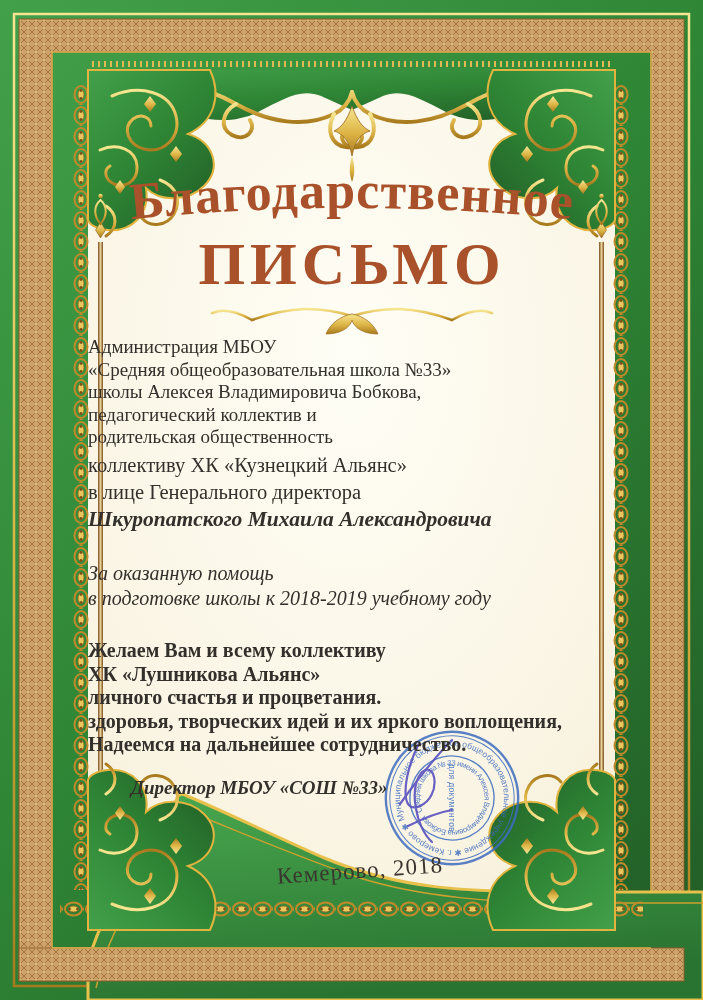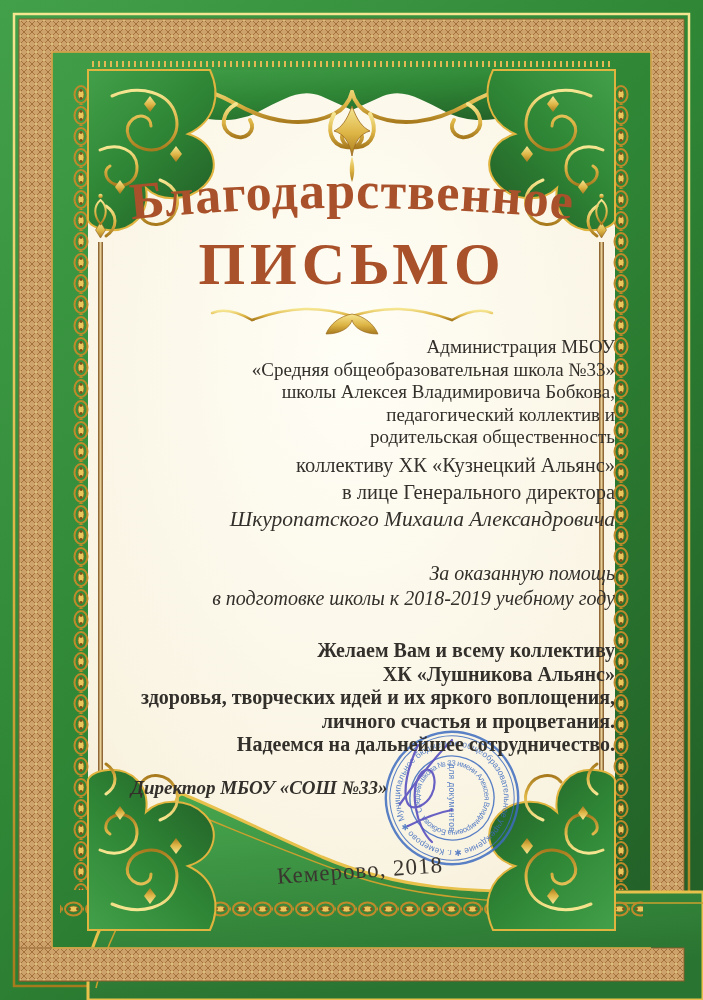--- a/index.html
+++ b/index.html
@@ -12,25 +12,25 @@
 
   .curl  { fill:none; stroke:url(#goldGrad); stroke-width:3; stroke-linecap:round; }
   .curl4 { fill:none; stroke:url(#goldGrad); stroke-width:4; stroke-linecap:round; }
   .curl3 { fill:none; stroke:url(#goldGrad); stroke-width:2.5; stroke-linecap:round; }
   .fringe { stroke:#e2b953; stroke-width:6; stroke-dasharray:2 4; }
 
   .title1, .title2 { fill:#a9512a; font-family:"Liberation Serif", serif; font-weight:bold; }
   .title1 { font-size:52px; letter-spacing:1px; }
   .title2 { font-size:60px; letter-spacing:5px; }
 
-  .blk { position:absolute; left:88px; width:527px; text-align:right; color:#33302c; }
+  .blk { position:absolute; left:88px; width:527px; text-align:left; color:#33302c; }
   #blkA { top:336px; font-size:19px; line-height:22.5px; }
   #blkB { top:452px; font-size:20.5px; line-height:27px; }
   #blkB .hd { font-size:21.5px; letter-spacing:.5px; }
-  #blkB .recipient { font-weight:normal; font-style:italic; font-size:21.5px; }
+  #blkB .recipient { font-weight:bold; font-style:italic; font-size:21.5px; }
   #blkC { top:561px; font-size:20px; line-height:25px; font-style:italic; }
   #blkD { top:639px; font-size:20px; line-height:23.5px; font-weight:bold; }
 
   .sigL { position:absolute; left:95px;  top:777px; font-size:19px; font-weight:bold; font-style:italic; color:#33302c; white-space:nowrap;margin-left:36px; }
   .sigR { position:absolute; right:92px; top:777px; font-size:19px; font-weight:bold; color:#33302c; white-space:nowrap; }
   .city { position:absolute; left:250px; top:858px; width:220px; text-align:center;
           font-size:23px; color:#3a362f; letter-spacing:1px; transform:rotate(-4deg); }
 
   .stampTxt { fill:#3e6cc0; font-family:"Liberation Sans", sans-serif; letter-spacing:.4px; }
 </style>
@@ -219,22 +219,22 @@
     </div>
 
     <div class="blk" id="blkC">
       <div>За оказанную помощь</div>
       <div>в подготовке школы к 2018-2019 учебному году</div>
     </div>
 
     <div class="blk" id="blkD">
       <div>Желаем Вам и всему коллективу</div>
       <div>ХК «Лушникова Альянс»</div>
+      <div>личного счастья и процветания.</div>
       <div>здоровья, творческих идей и их яркого воплощения,</div>
-      <div>личного счастья и процветания.</div>
       <div>Надеемся на дальнейшее сотрудничество.</div>
     </div>
 
     <div class="sigL">Директор МБОУ «СОШ №33»</div>
 
     <div class="city">Кемерово, 2018</div>
   </div>
 
 </div>
 

